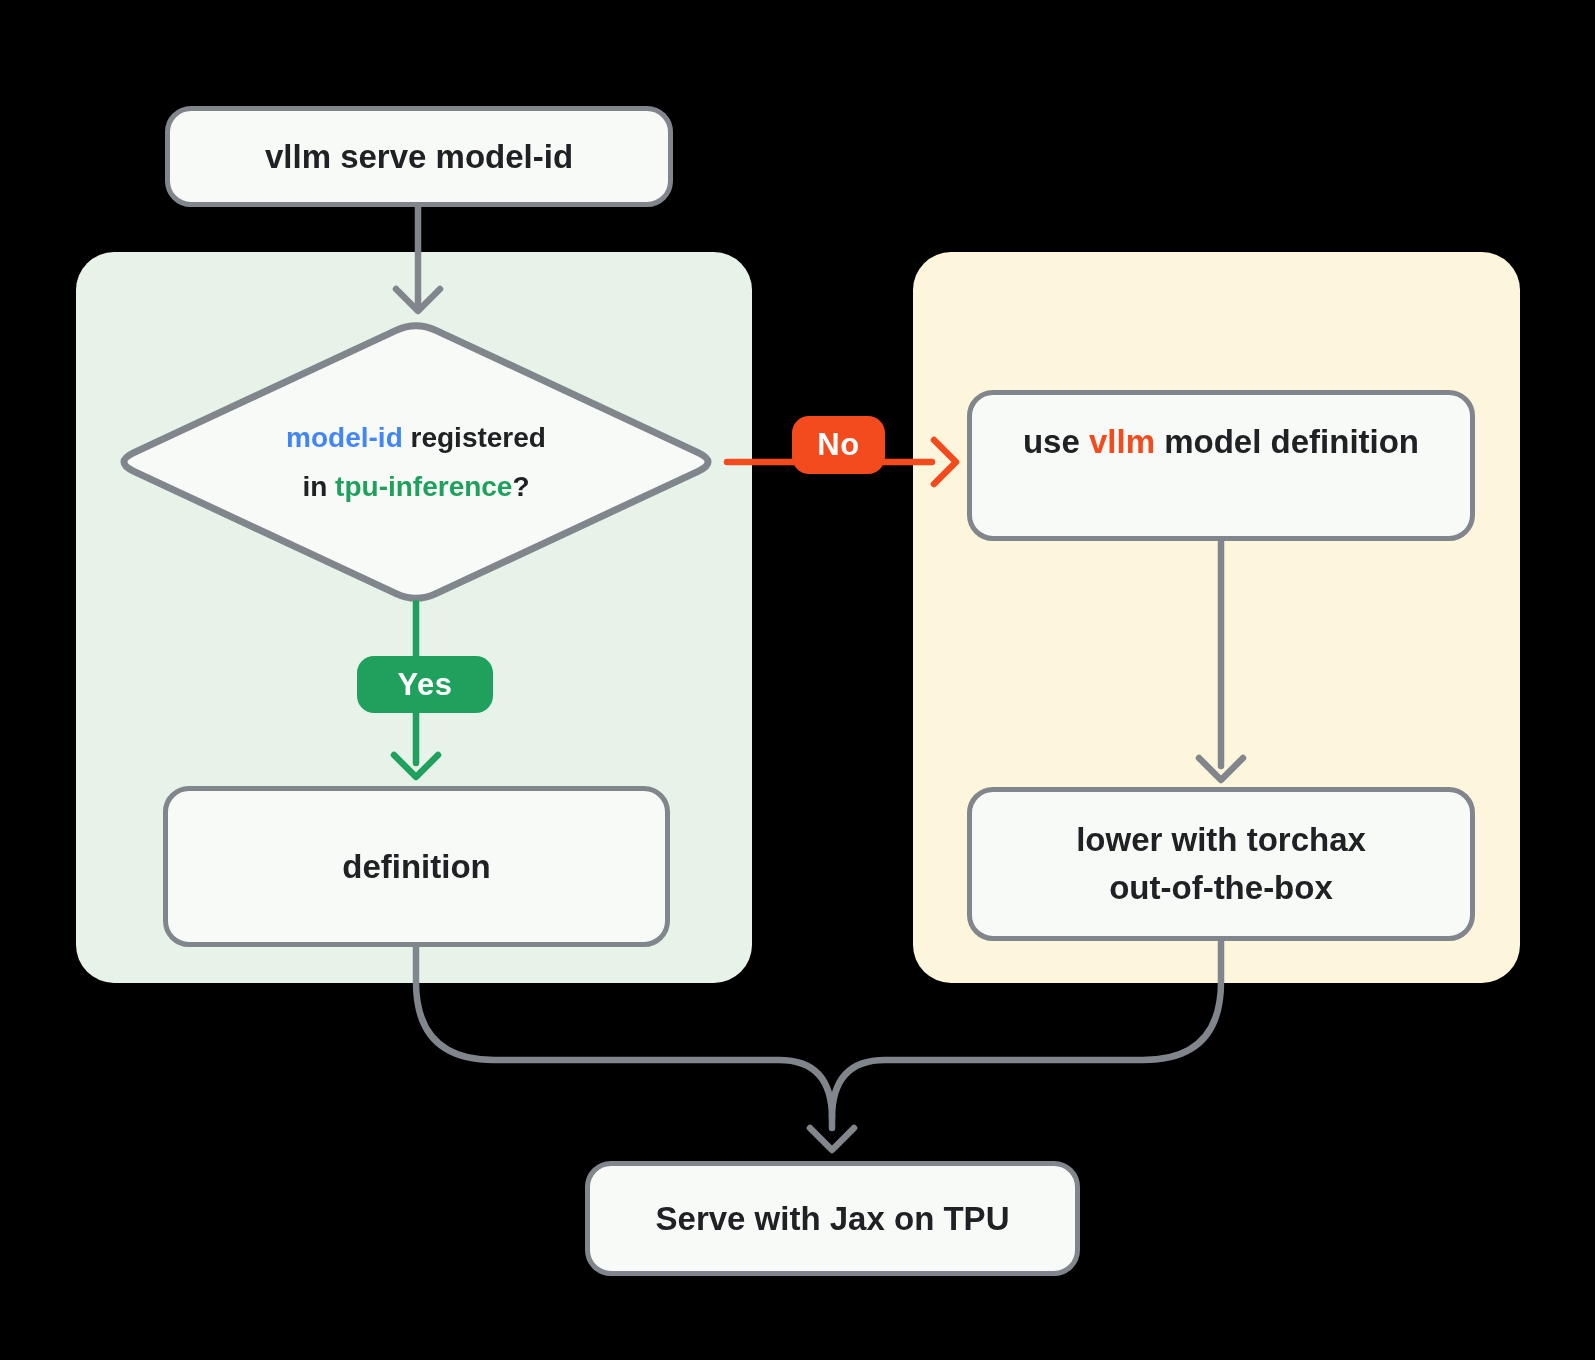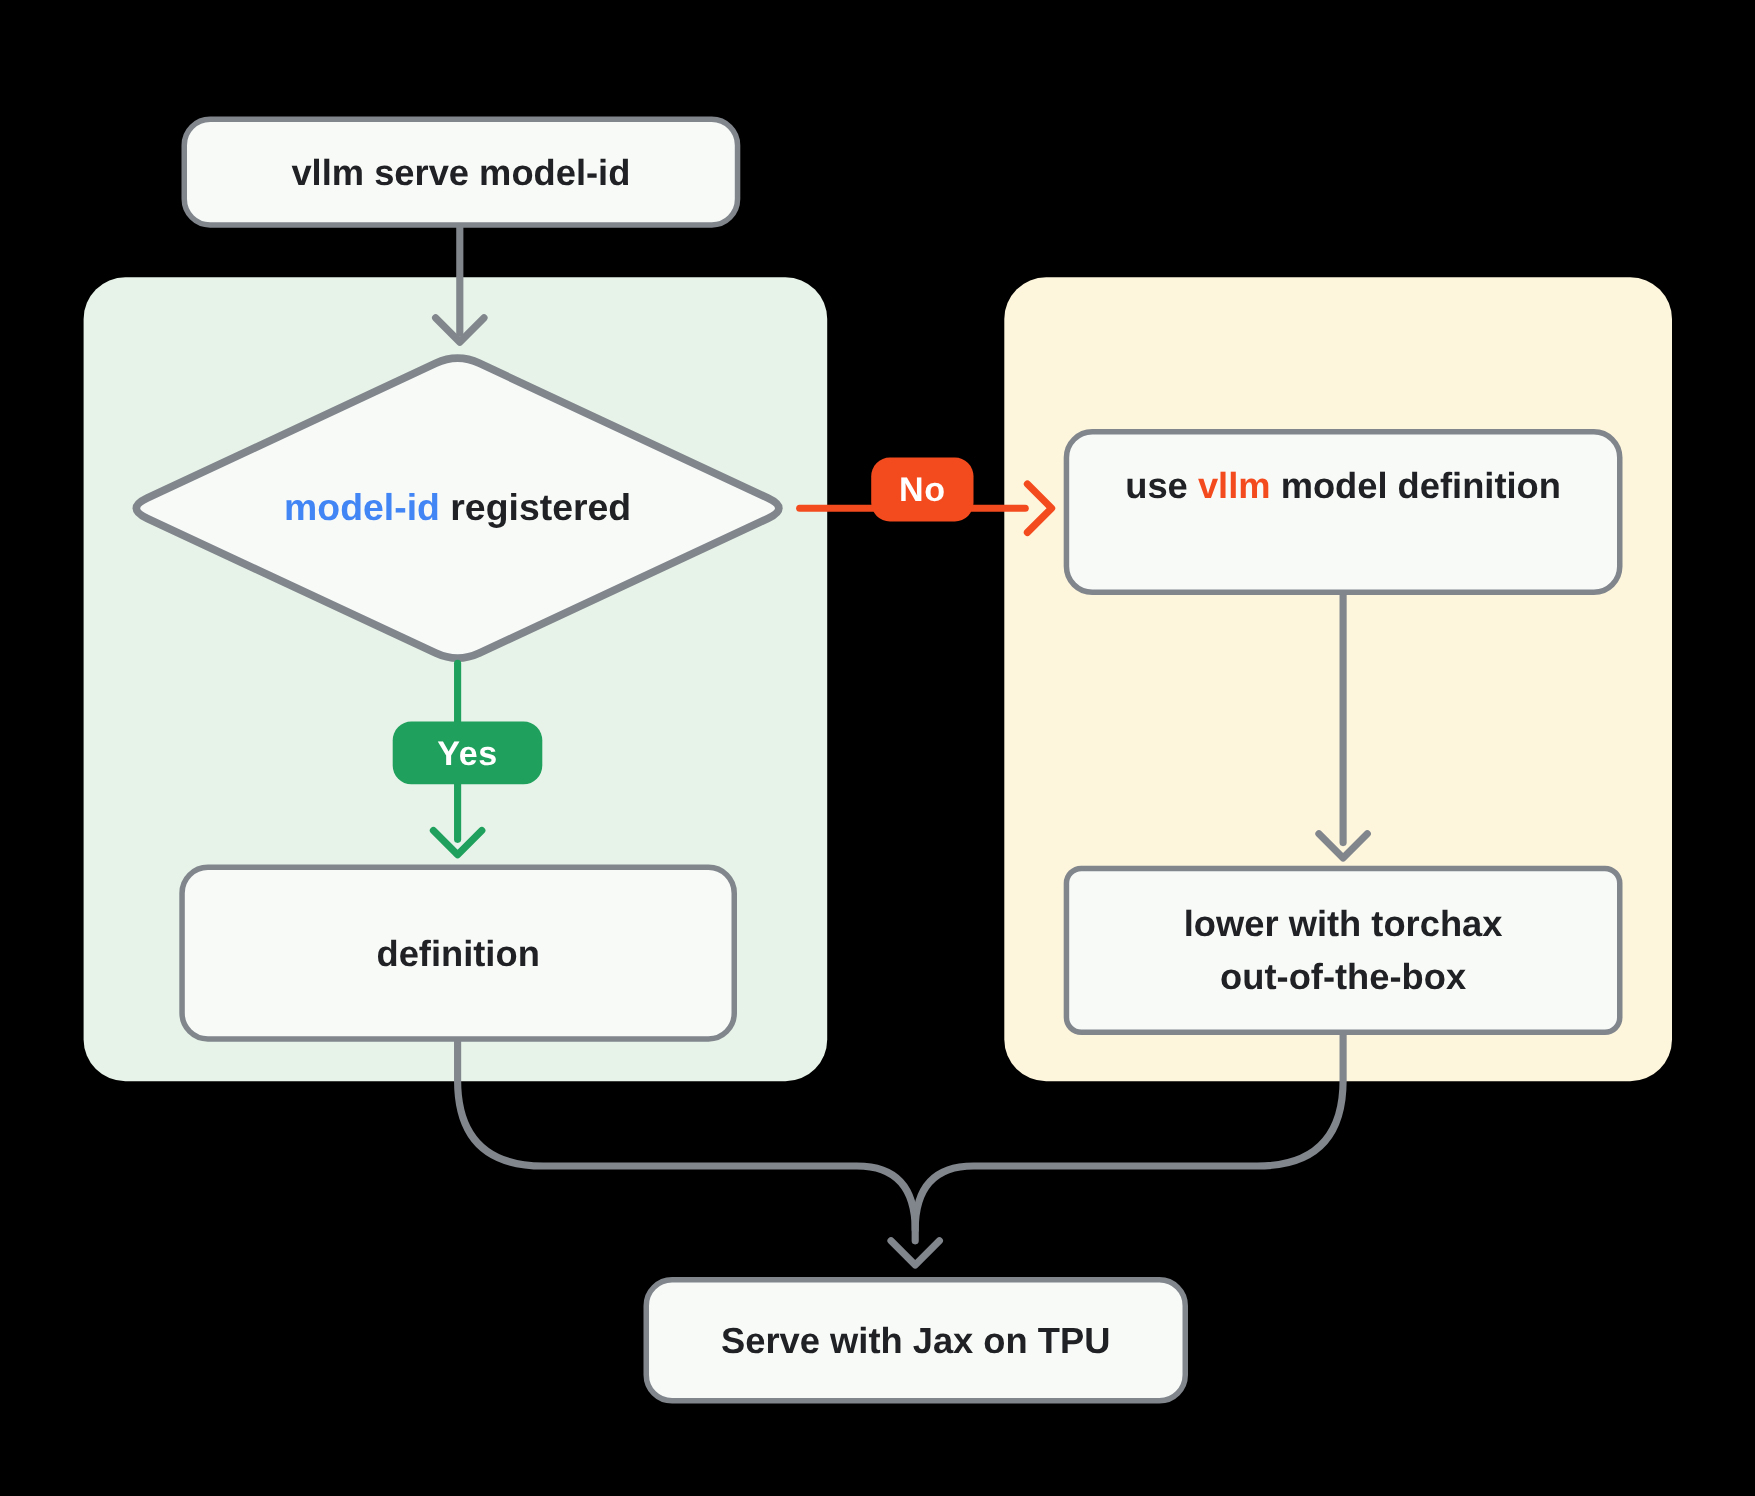--- a/index.html
+++ b/index.html
@@ -22,26 +22,26 @@
     position:absolute;box-sizing:border-box;
     background:var(--node_fill,#F8FAF8);
     border:5px solid var(--node_border,#81868D);
     border-radius:26px;
     display:flex;flex-direction:column;align-items:center;justify-content:center;
     text-align:center;font-size:33px;line-height:48px;
   }
   .node-start{left:165px;top:106px;width:508px;height:101px;}
   .node-tpu{left:163px;top:786px;width:507px;height:161px;}
   .node-vllm{left:967px;top:390px;width:508px;height:151px;padding-bottom:48px;}
-  .node-torchax{left:967px;top:787px;width:508px;height:154px;border-radius:16px;}
+  .node-torchax{left:967px;top:787px;width:508px;height:154px;}
   .node-end{left:585px;top:1161px;width:495px;height:115px;}
   .decision-text{
     position:absolute;left:114px;top:321px;width:604px;height:282px;
     display:flex;flex-direction:column;justify-content:center;
-    text-align:center;font-size:34px;line-height:49px;
+    text-align:center;font-size:28px;line-height:49px;
   }
   .badge{
     position:absolute;display:flex;align-items:center;justify-content:center;
     color:var(--badge_text,#FFFFFF);font-size:31px;letter-spacing:0.5px;border-radius:17px;
   }
   .badge-yes{left:357px;top:656px;width:136px;height:57px;background:var(--accent_green,#1FA05C);}
   .badge-no{left:792px;top:416px;width:93px;height:58px;background:var(--accent_orange,#F44B1E);}
   .t-green{color:var(--accent_green,#1FA05C);}
   .t-blue{color:var(--accent_blue,#4285F4);}
   .t-orange{color:var(--accent_orange,#F44B1E);}
@@ -74,20 +74,21 @@
     <path class="ln st-gray" d="M1221 941 L1221 982 Q1221 1060 1143 1060 L885 1060 Q832 1060 832 1118"></path>
     <path class="ln st-gray" d="M810 1128 L832 1150 L854 1128"></path>
   </svg>
 
   <div class="node node-start">
     <div>vllm serve model-id</div>
   </div>
 
   <div class="decision-text">
     <div><span class="t-blue">model-id</span><span> registered</span></div>
+    <div><span>in </span><span class="t-green">tpu-inference</span><span>?</span></div>
   </div>
 
   <div class="badge badge-no">
     <span>No</span>
   </div>
 
   <div class="badge badge-yes">
     <span>Yes</span>
   </div>
 

